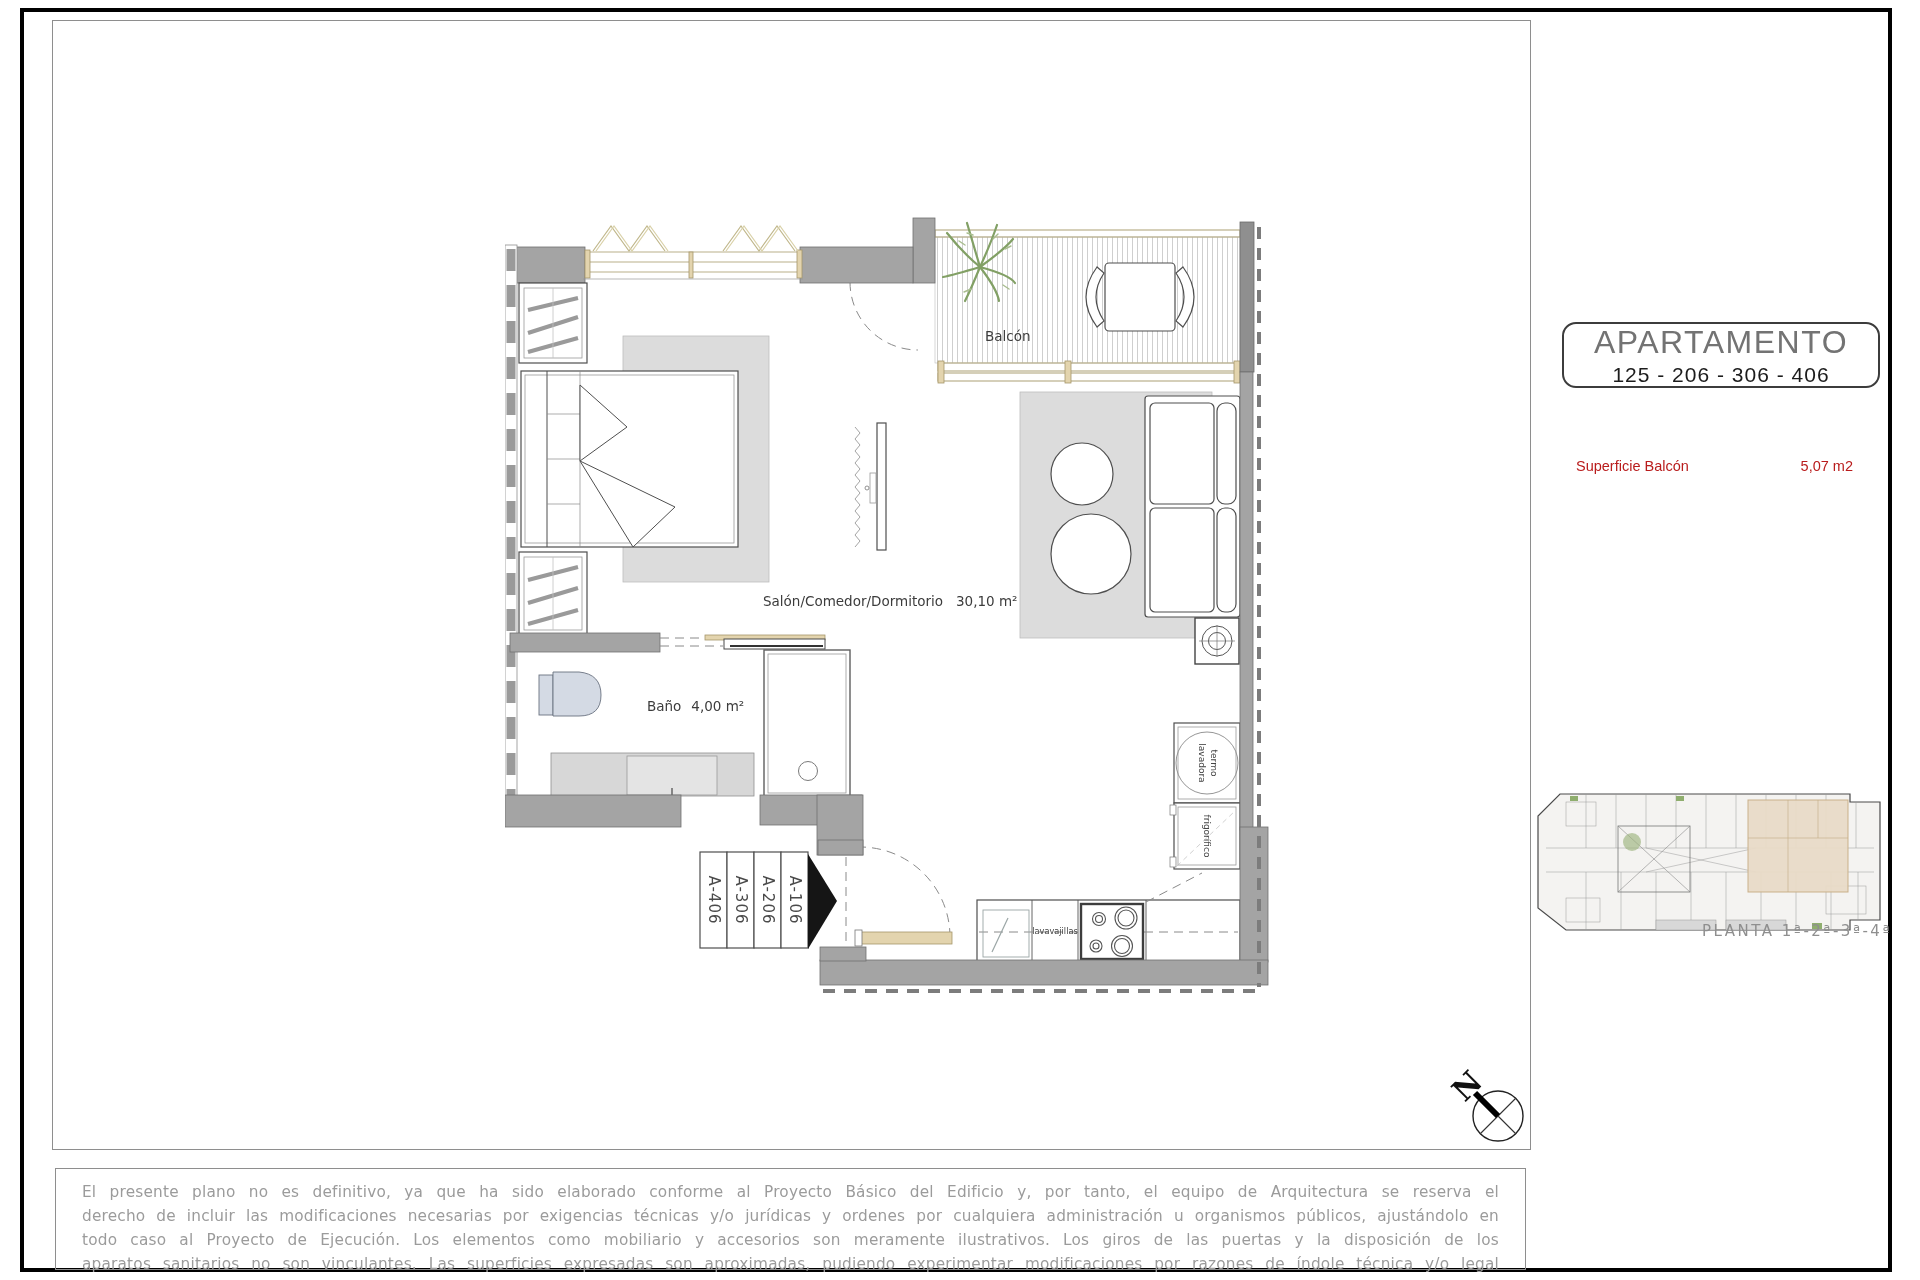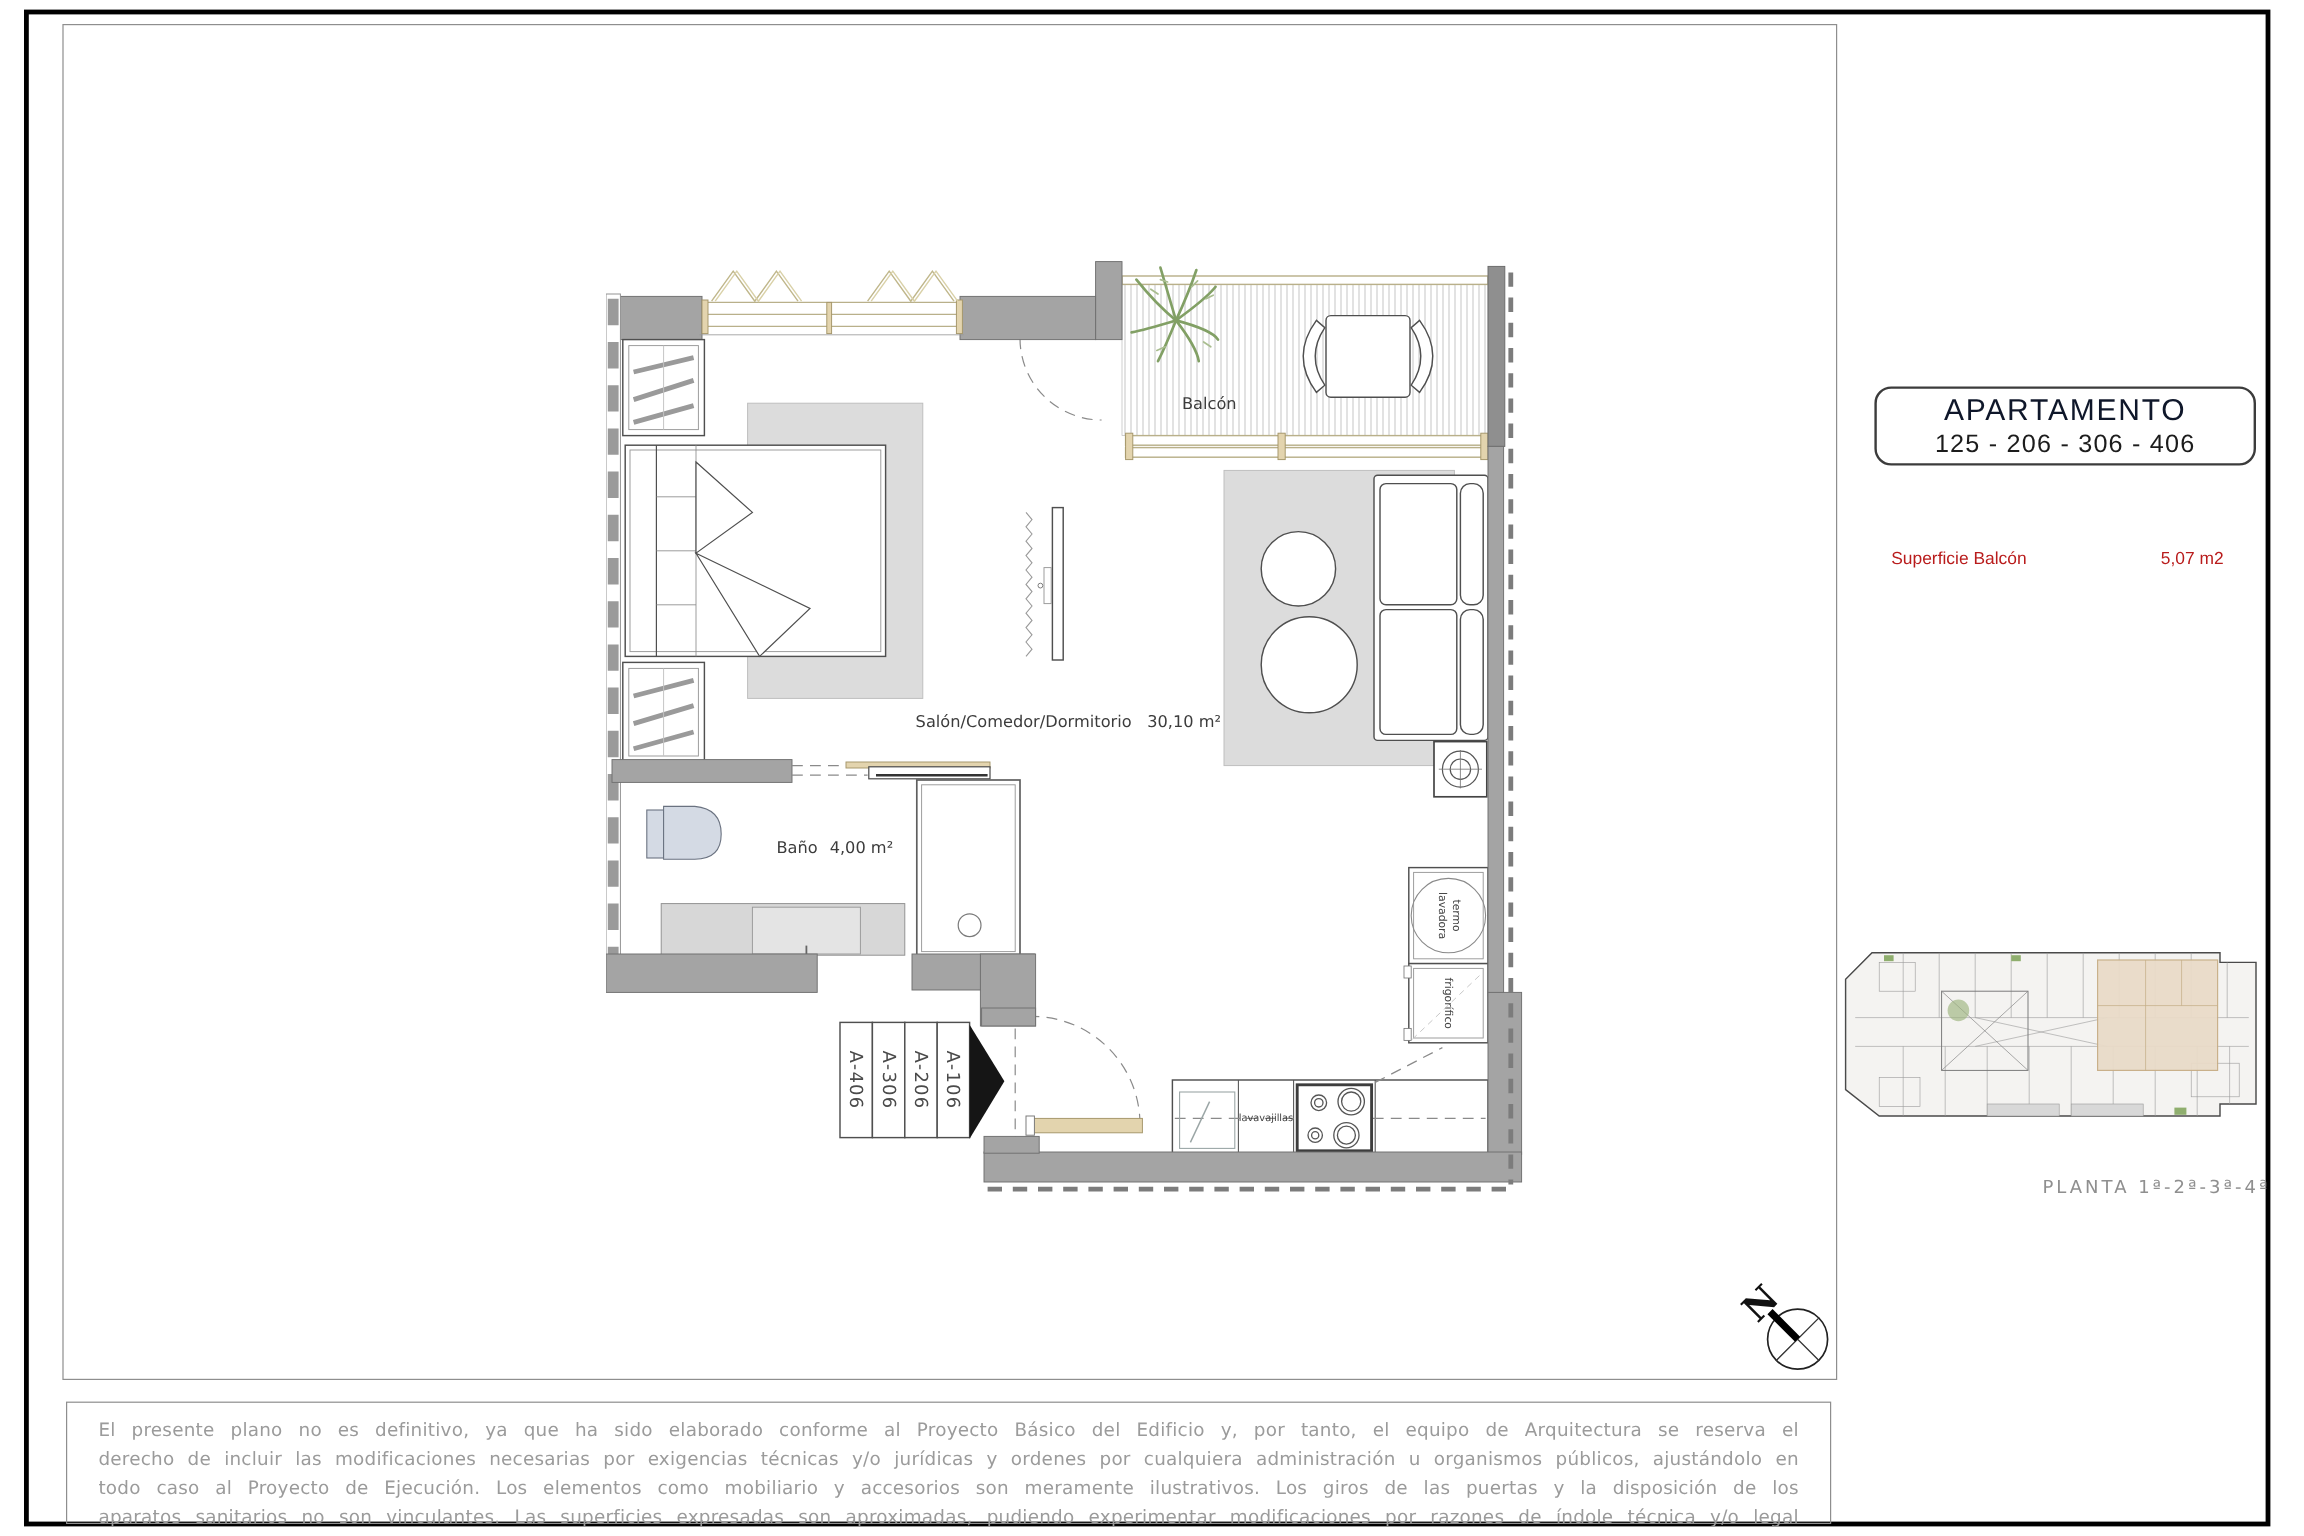--- a/index.html
+++ b/index.html
@@ -5,29 +5,29 @@
   html,body{margin:0;padding:0}
   body{width:1920px;height:1280px;background:#fff;position:relative;overflow:hidden;
        font-family:"Liberation Sans","DejaVu Sans",sans-serif;color:#222}
   .abs{position:absolute}
   #outer-border{left:20px;top:8px;width:1872px;height:1264px;border:4px solid #000;
 . border-top-right-radius:135px;box-sizing:border-box}
   #main-frame{left:52px;top:20px;width:1477px;height:1128px;border:1px solid #8e8e8e}
   
   #apt-box{left:1562px;top:322px;width:318px;height:66px;border:2px solid #3c3c3c;border-radius:14px;
            display:flex;flex-direction:column;justify-content:center;align-items:center;gap:2px;box-sizing:border-box}
-  .apt-line1{font-size:25px;letter-spacing:1.5px;color:#0f172a}
+  .apt-line1{font-size:32px;letter-spacing:1.5px;color:#737373}
   .apt-line2{font-size:21px;letter-spacing:1px;color:#1c1c1c}
   #area-table{left:1560px;top:452px;width:323px}
   .area-row{display:flex;justify-content:space-between;align-items:center;font-size:14.5px;color:#b91c1c;
             padding:6px 30px 6px 16px}
   .area-row.highlight{background:var(--c-accent-row);border-top:2px solid #8d8471;padding:7px 22px 7px 13px}
   .area-row.highlight .lbl{font-size:13.8px}
   #key-plan{left:1526px;top:786px;width:368px;height:176px}
-  #key-plan-caption{left:1700px;top:980px;width:192px;text-align:right;font-size:15px;
+  #key-plan-caption{left:1700px;top:922px;width:192px;text-align:right;font-size:15px;
                     letter-spacing:2.5px;color:#8f8f8f;font-family:"DejaVu Sans",sans-serif}
   
   #disclaimer-box{left:55px;top:1168px;width:1471px;height:102px;border:1px solid #8e8e8e;
                   box-sizing:border-box;padding:11px 26px 0 26px}
   #disclaimer-box p{margin:0;font-size:15.3px;line-height:24px;color:var(--c-cad-text);
                     text-align:justify;word-spacing:5.5px;letter-spacing:.2px;font-family:"DejaVu Sans",sans-serif}
   
   svg{font-family:"DejaVu Sans",sans-serif}
   .wall{fill:var(--c-wall);stroke:#707070;stroke-width:.8}
   .walld{fill:var(--c-wall-dark);stroke:#6a6a6a;stroke-width:.8}

